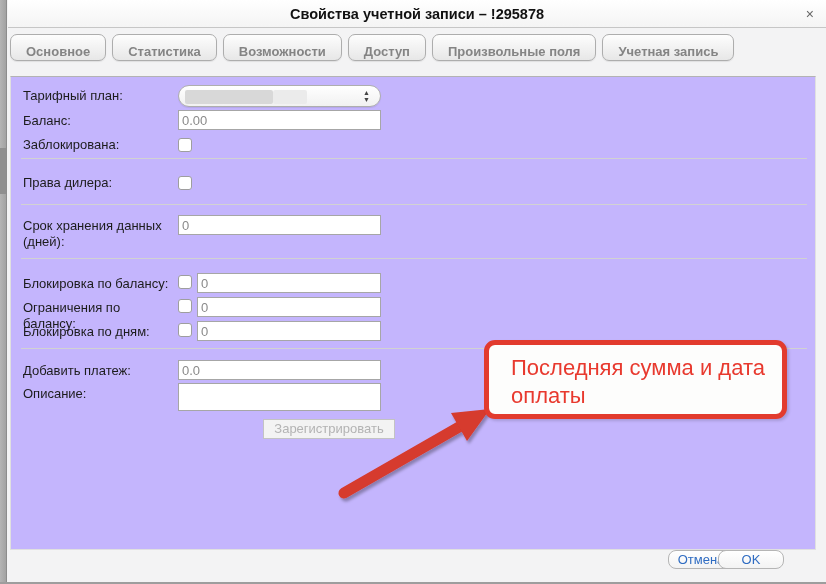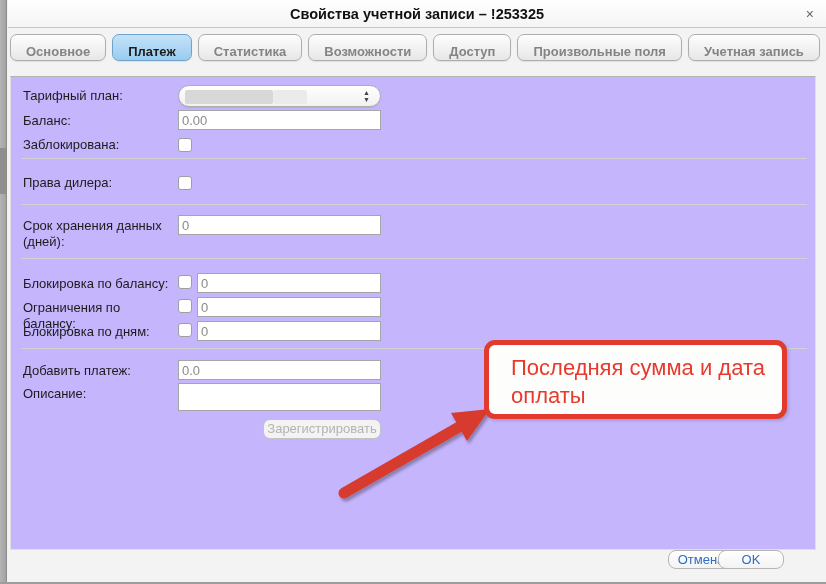--- a/index.html
+++ b/index.html
@@ -86,22 +86,22 @@
   .stepper {
     position:absolute; right:10px; top:3px; display:flex; flex-direction:column;
     font-size:7px; line-height:7px; color:#444; letter-spacing:0;
   }
   .divider { position:absolute; left:10px; width:786px; border-top:1px solid #d2d2d2; }
   textarea.desc {
     width:203px; height:28px; border:1px solid #a6a6a6; background:#fff; resize:none;
     font-family:"Liberation Sans",sans-serif; font-size:13px; color:#333;
   }
   .register-btn {
-    position:absolute; left:252px; top:0; width:118px; height:20px;
-    border:1px solid #c3c3c3; border-radius:7px;
+    position:absolute; left:252px; top:0; width:132px; height:20px;
+    border:1px solid #c3c3c3; border-radius:0;
     background:#f3f3f3; color:#b3b3b3; font-size:13px;
     font-family:"Liberation Sans",sans-serif; text-align:center; line-height:18px;
   }
   
   .callout {
     position:absolute; left:484px; top:340px; width:303px; height:79px;
     border:5px solid #e23b2e; border-radius:11px;
     background:#fdfdfc;
     box-shadow: 2px 2px 3px rgba(0,0,0,0.15);
     z-index:5;
@@ -121,27 +121,26 @@
   .btn-ok { left:718px; top:550px; width:66px; }
 </style>
 </head>
 <body>
 
 <div class="left-strip">
   <div class="thumb"></div>
 </div>
 
 <div class="titlebar">
-  <div class="title">Свойства учетной записи – !253325</div>
+  <div class="title">Свойства учетной записи – !295878</div>
   <div class="close-x">×</div>
 </div>
 
 <div class="tabs">
   <div class="tab">Основное</div>
-  <div class="tab active">Платеж</div>
   <div class="tab">Статистика</div>
   <div class="tab">Возможности</div>
   <div class="tab">Доступ</div>
   <div class="tab">Произвольные поля</div>
   <div class="tab">Учетная запись</div>
 </div>
 
 <div class="panel">
 
   <div class="row" style="top:8px;">

